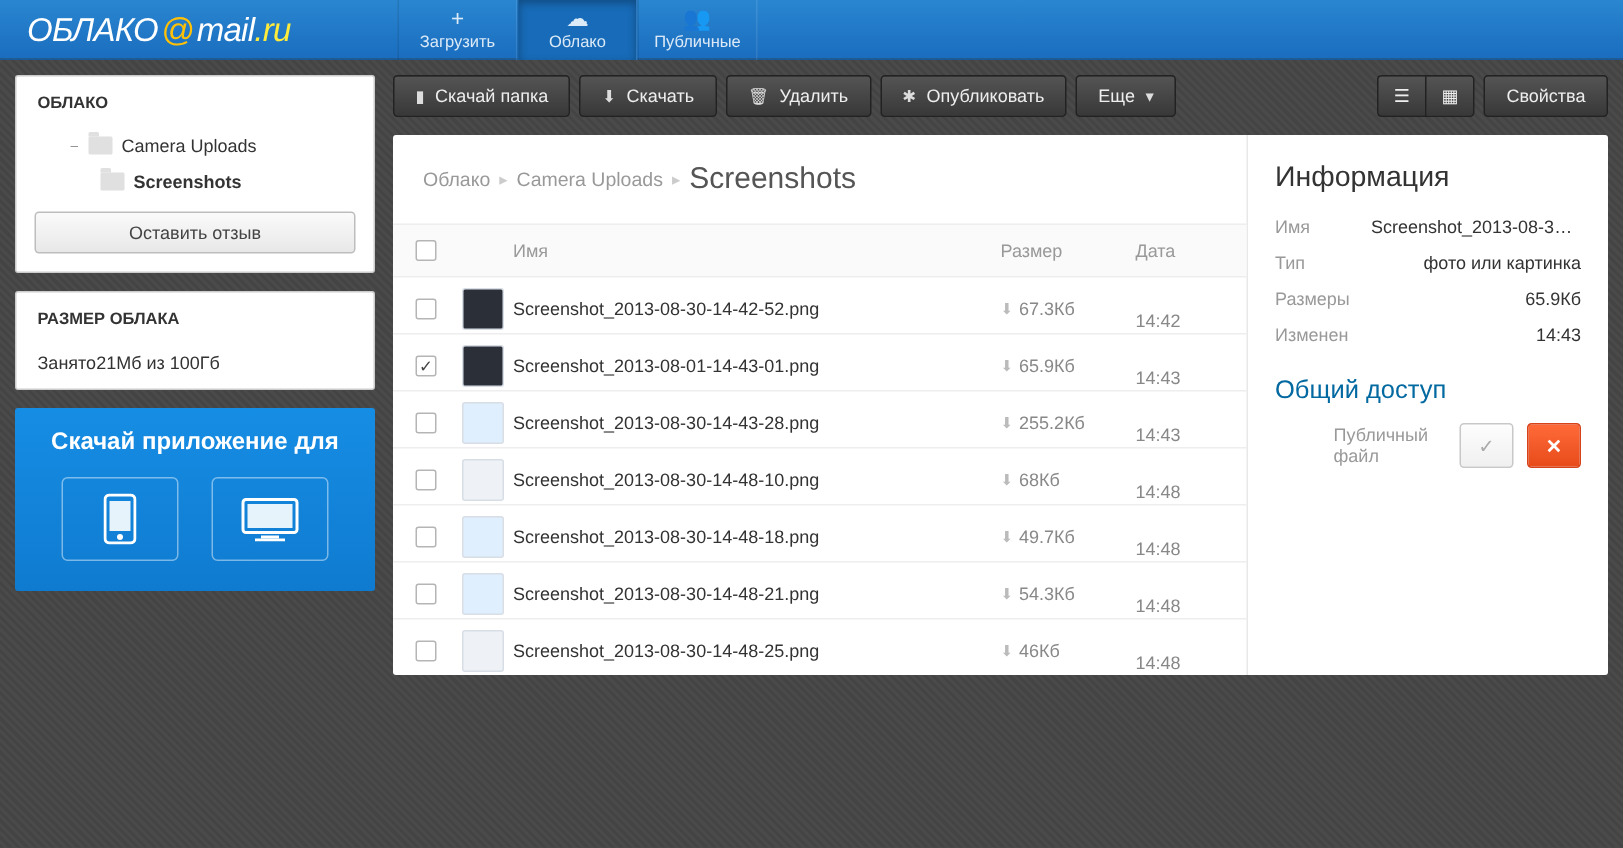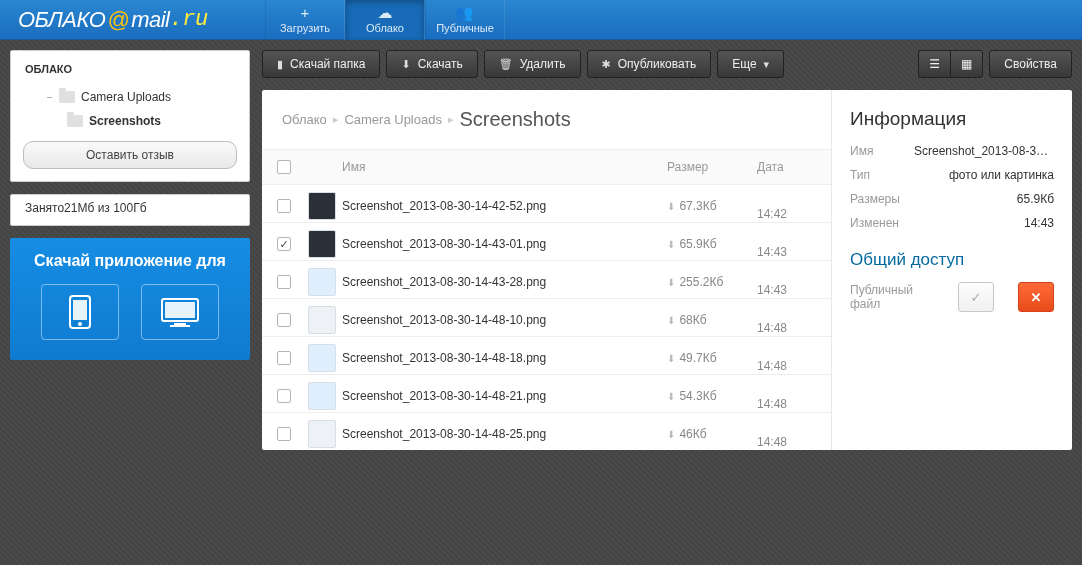--- a/index.html
+++ b/index.html
@@ -26,21 +26,21 @@
   display: flex;
   align-items: center;
   padding-left: 18px;
   color: white;
   font-size: 22px;
   font-style: italic;
   letter-spacing: -0.5px;
 }
 .logo .at { color: #ffc107; margin: 0 2px; }
 .logo .mail { color: #fff; }
-.logo .ru { color: #ffeb3b; font-family: Liberation Mono, monospace; }
+.logo .ru { color: #ffeb3b; }
 
 .topnav {
   display: flex;
   height: 40px;
 }
 .topnav-item {
   height: 40px;
   width: 80px;
   color: #dceaf7;
   display: flex;
@@ -123,21 +123,21 @@
   margin: 6px 12px 12px;
   padding: 6px 0;
   background: linear-gradient(to bottom, #fafafa, #e8e8e8);
   border: 1px solid #bdbdbd;
   border-radius: 3px;
   text-align: center;
   color: #444;
   font-size: 12px;
   cursor: pointer;
 }
-.btn-full:not(:first-of-type){ margin-top:0;border-radius:10px;}
+.btn-full:not(:first-of-type){ margin-top:0;}
 
 .storage-row {
   display:flex;
   padding: 6px 14px 10px;
   font-size:12px;
   color:#333;
 }
 
 .promo {
   background: linear-gradient(to bottom, #168de4, #0f7bd0);
@@ -290,21 +290,22 @@
 .info-row .v { color: #333; text-align:right; overflow:hidden; text-overflow:ellipsis; white-space:nowrap; max-width:140px;}
 
 .share-title {
   font-size: 17px;
   color: #0369a1;
   margin: 20px 0 12px;
 }
 .share-row {
   display: flex;
   align-items: center;
-  gap: 24px;
+  gap: 9px;
+  margin-left: 39px;
 }
 .share-label { color:#999; font-size:12px; flex:1;}
 .share-btn {
   width: 36px; height: 30px;
   border: 1px solid #c8c8c8;
   border-radius: 3px;
   background: linear-gradient(to bottom,#fdfdfd,#f0f0f0);
   display:flex;
   align-items:center;
   justify-content:center;
@@ -356,20 +357,21 @@
         </div>
         <div class="tree-item lvl2 selected">
           <span class="folder-ico"></span>
           <span>Screenshots</span>
         </div>
       </div>
       <div class="btn-full">Оставить отзыв</div>
     </div>
 
     <div class="panel">
+      <div class="panel-title">РАЗМЕР ОБЛАКА</div>
       <div class="storage-row">
         <span>Занято</span>
         <span>21Мб из 100Гб</span>
       </div>
     </div>
 
     <div class="promo">
       <div class="promo-title">Скачай приложение для</div>
       <div class="promo-icons">
         <div class="promo-box">
@@ -462,21 +464,21 @@
                 </div>
                 <div class="date-cell">14:42</div>
               </div>
               <div class="file-row">
                 <div>
                   <div class="chk">✓</div>
                 </div>
                 <div>
                   <div class="thumb dark"></div>
                 </div>
-                <div>Screenshot_2013-08-30-14-43-01.png</div>
+                <div>Screenshot_2013-08-01-14-43-01.png</div>
                 <div class="size-cell">
                   <span class="dl-ico">⬇</span>
                   <span>65.9Кб</span>
                 </div>
                 <div class="date-cell">14:43</div>
               </div>
               <div class="file-row">
                 <div>
                   <div class="chk"></div>
                 </div>

